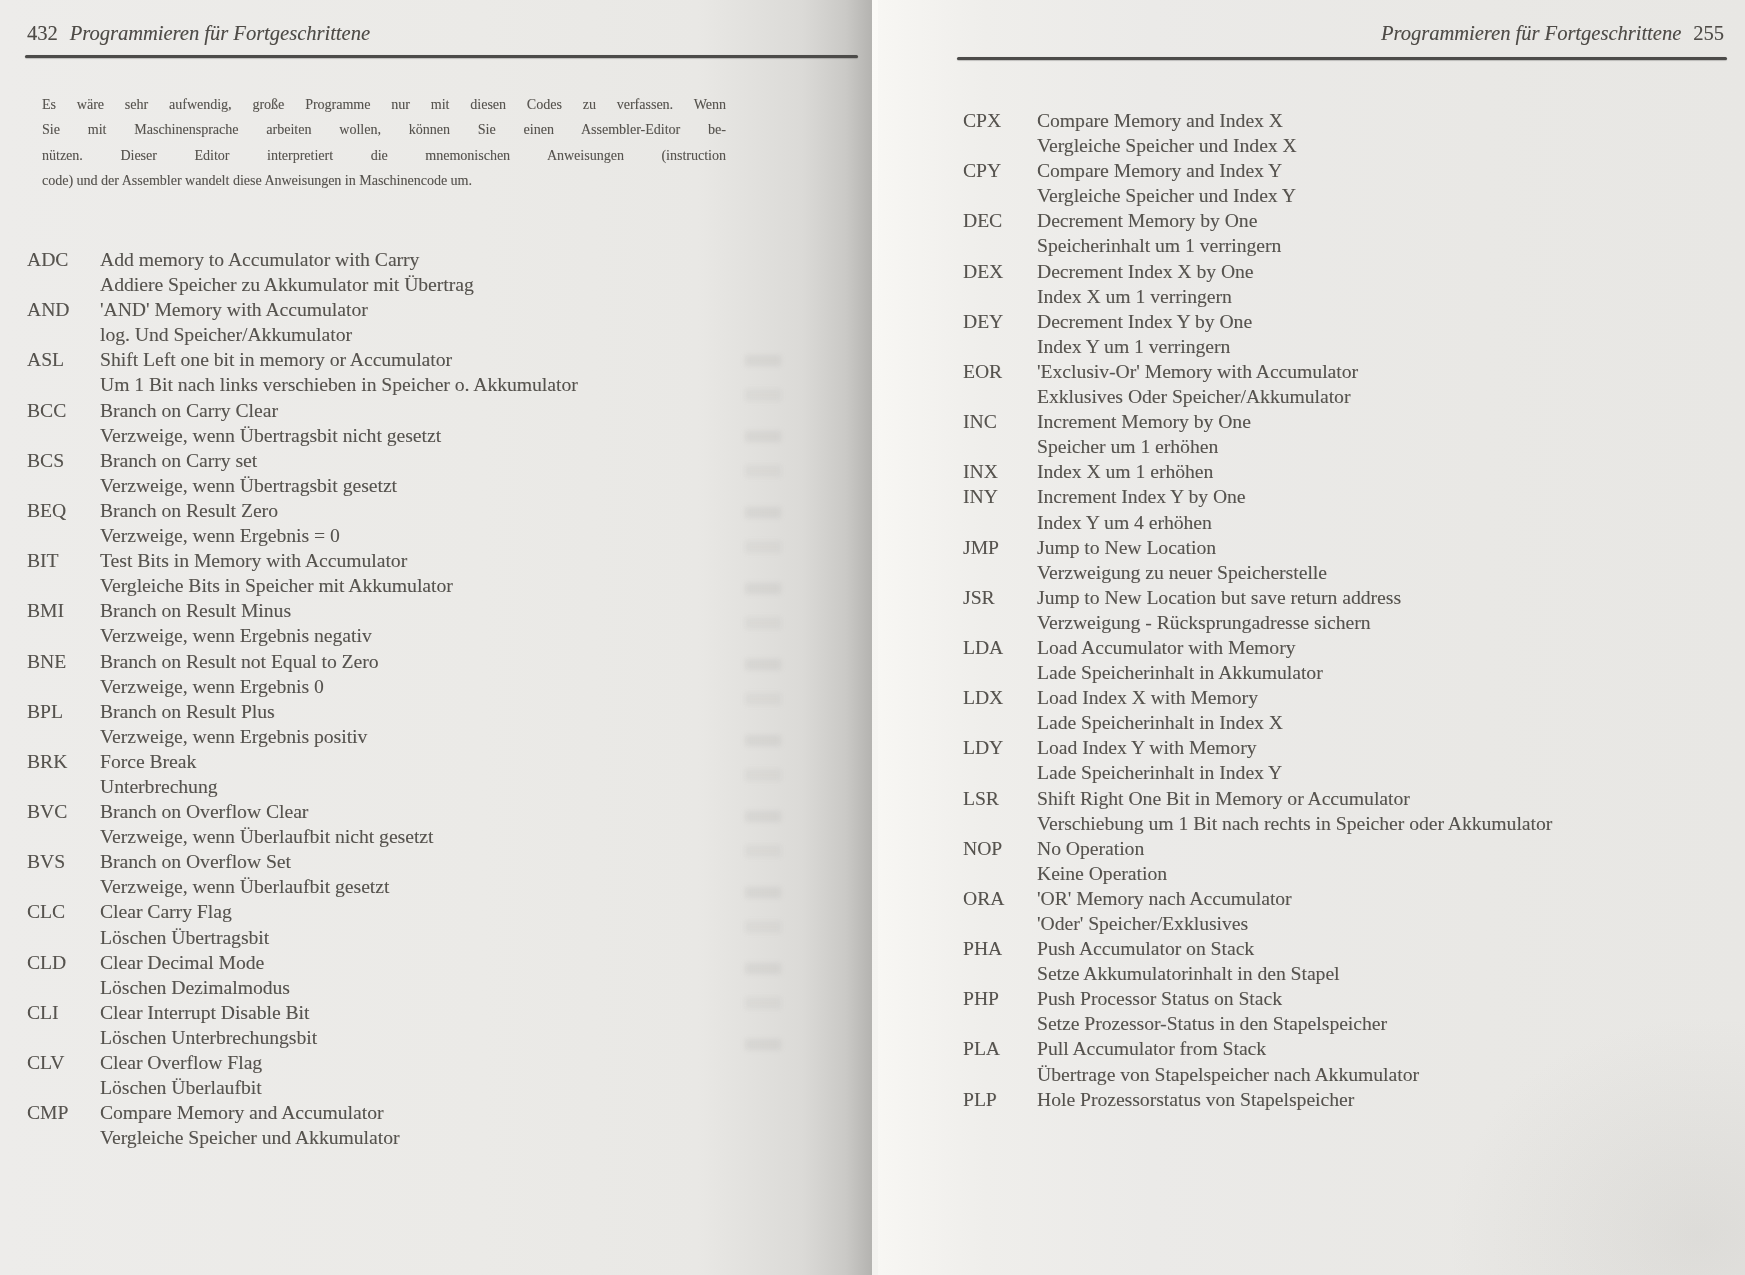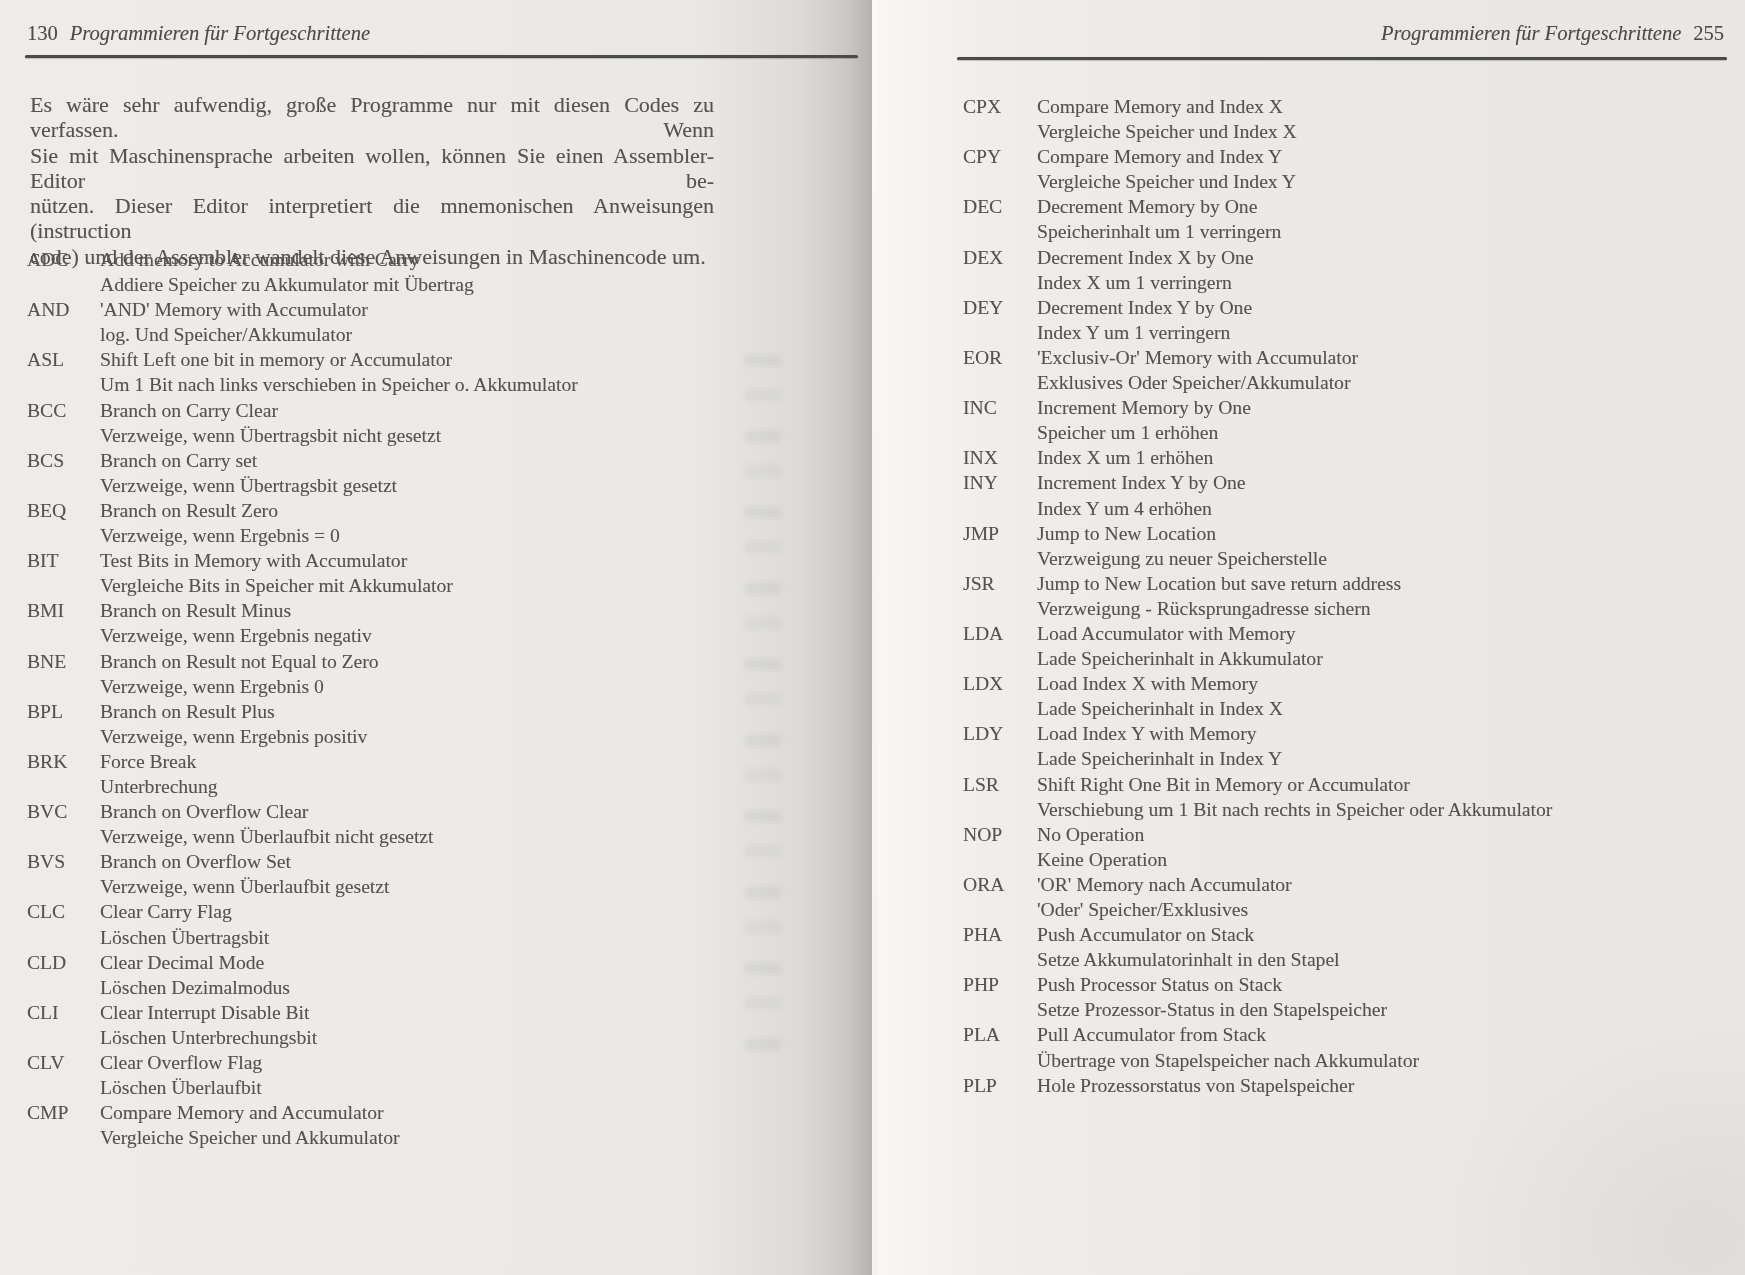--- a/index.html
+++ b/index.html
@@ -49,23 +49,23 @@
     background: #4c4b49;
     border-radius: 2px;
     box-shadow: 0 0.5px 0.8px rgba(70,70,68,0.5);
   }
   .page-left  .head-rule { left: 25px;  width: 833px; top: 55px; }
   .page-right .head-rule { left: 85px;  right: 18px;  top: 57px; }
 
   
   .intro {
     position: absolute;
-    left: 30px; top: 92px;
+    left: 42px; top: 92px;
     width: 684px;
-    font-size: 22px;
+    font-size: 14px;
     line-height: 25.3px;
     color: #56534e;
     text-shadow: 0.3px 0.3px 0.4px rgba(86,83,78,0.3);
   }
   .intro .para-line {
     text-align: justify;
     text-align-last: justify;
     white-space: normal;
   }
   .intro .para-line:last-child {
@@ -74,21 +74,21 @@
 
   
   .opcode-list {
     position: absolute;
     font-size: 19.6px;
     line-height: 25.1px;
     color: #56534e;
     text-shadow: 0.3px 0.3px 0.4px rgba(86,83,78,0.3);
   }
   .page-left  .opcode-list { left: 27px; top: 247px; width: 810px; }
-  .page-right .opcode-list { left: 91px; top: 94px;  width: 766px; }
+  .page-right .opcode-list { left: 91px; top: 108px;  width: 766px; }
 
   .entry { display: flex; align-items: flex-start; }
   .entry .code { flex: none; width: 73px; }
   .page-right .entry .code { width: 74px; }
   .entry .texts { flex: 1 1 auto; min-width: 0; }
 
   
   .bleed-through {
     position: absolute;
     left: 745px; top: 355px;
@@ -118,21 +118,21 @@
       rgba(170,168,163,0.18), rgba(170,168,163,0) 70%);
     pointer-events: none;
   }
 </style>
 </head>
 <body>
 
 <section class="page page-left">
 
   <div class="running-head">
-    <span class="num">130</span><span class="title">Programmieren für Fortgeschrittene</span>
+    <span class="num">432</span><span class="title">Programmieren für Fortgeschrittene</span>
   </div>
   <div class="head-rule"></div>
 
   <div class="intro">
 
       <div class="para-line">Es wäre sehr aufwendig, große Programme nur mit diesen Codes zu verfassen. Wenn</div>
 
       <div class="para-line">Sie mit Maschinensprache arbeiten wollen, können Sie einen Assembler-Editor be-</div>
 
       <div class="para-line">nützen. Dieser Editor interpretiert die mnemonischen Anweisungen (instruction</div>

